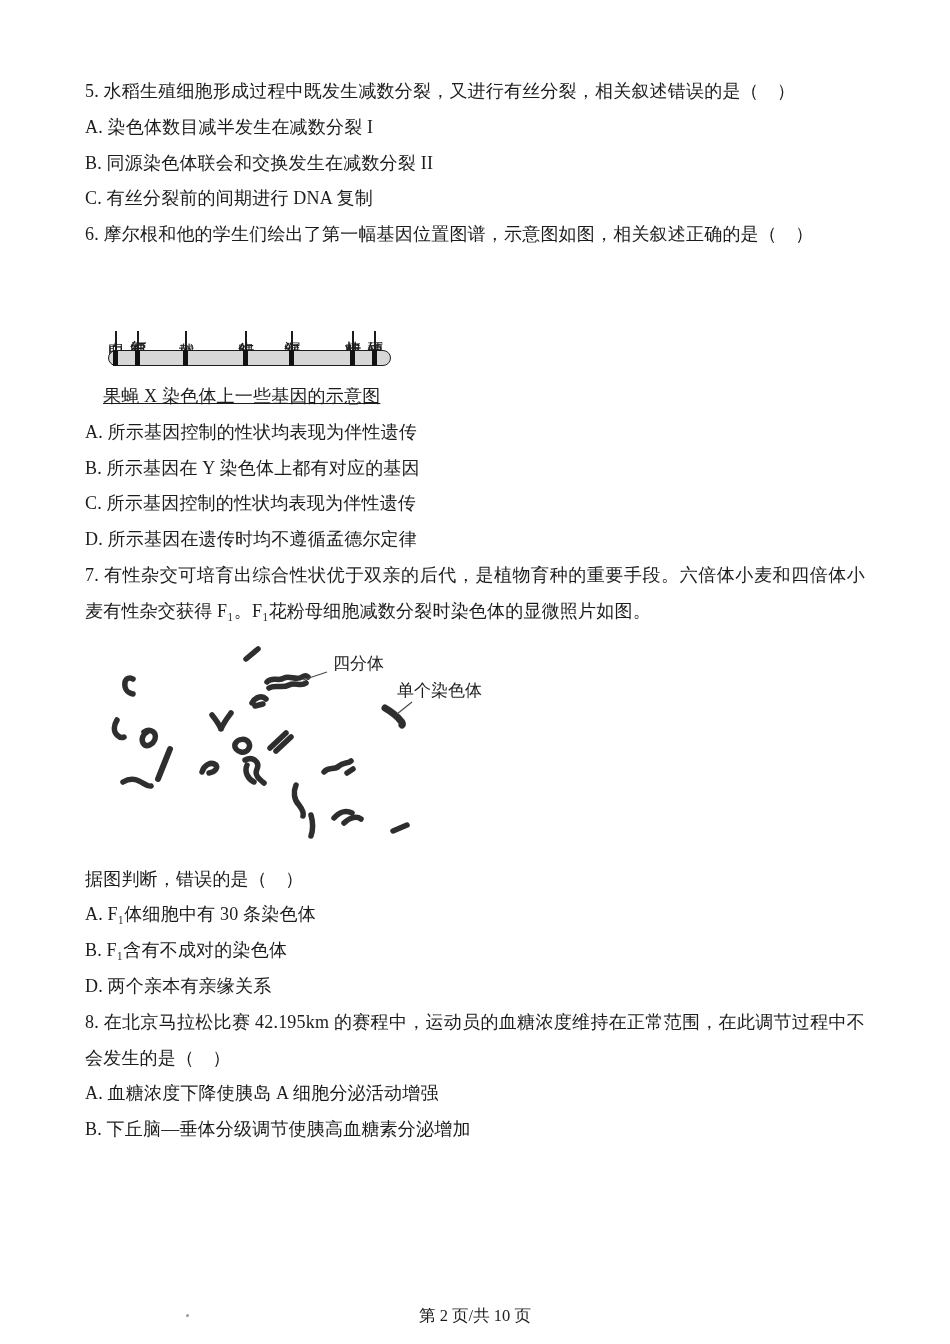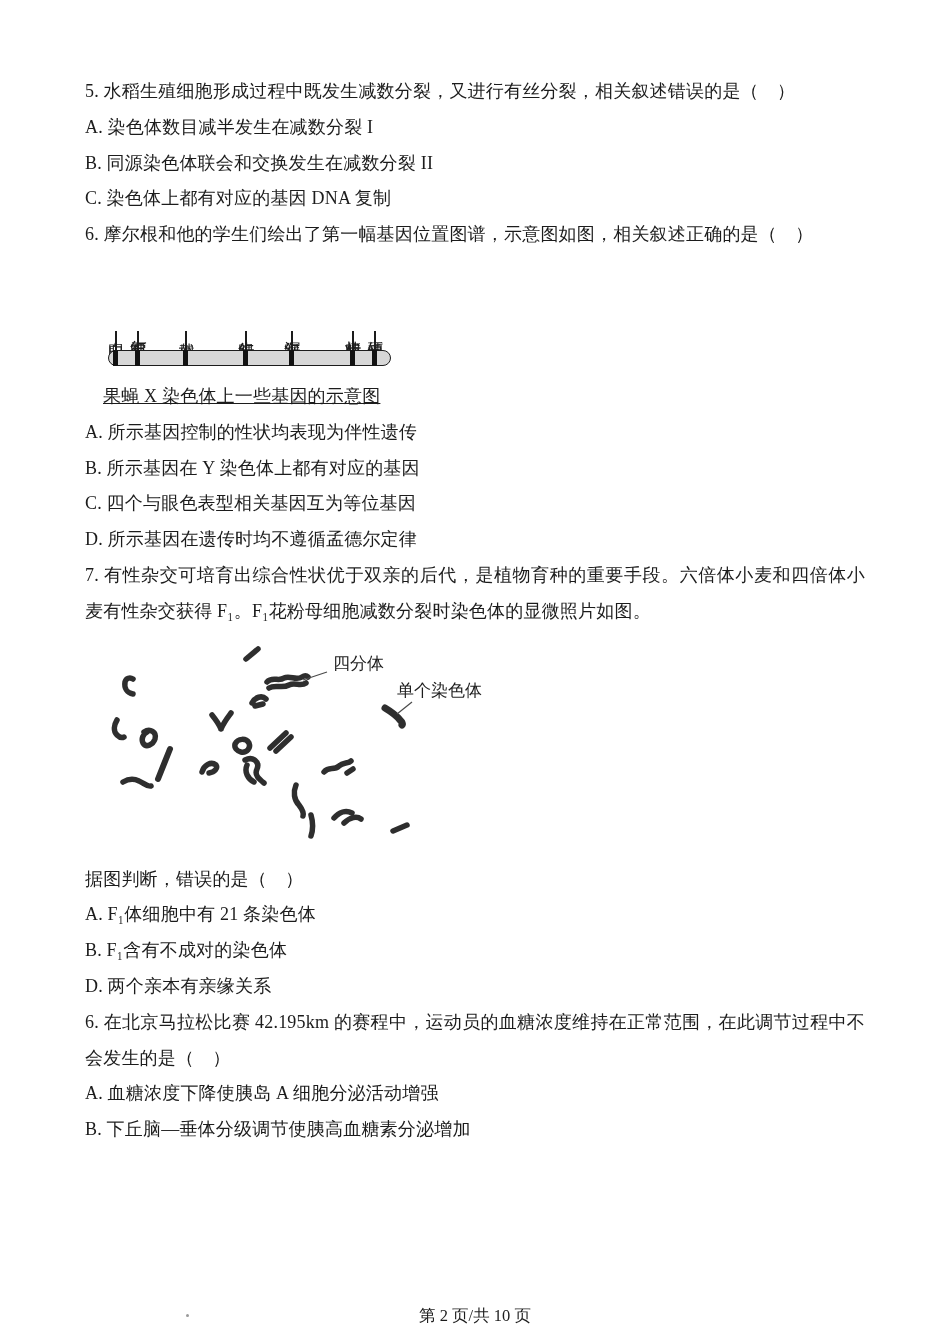--- a/index.html
+++ b/index.html
@@ -93,21 +93,21 @@
 </style>
 </head>
 <body>
 
 <div class="page">
   <div class="content">
 
     <p class="line">5. 水稻生殖细胞形成过程中既发生减数分裂，又进行有丝分裂，相关叙述错误的是（　）</p>
     <p class="line">A. 染色体数目减半发生在减数分裂 I</p>
     <p class="line">B. 同源染色体联会和交换发生在减数分裂 II</p>
-    <p class="line">C. 染色体上都有对应的基因 DNA 复制</p>
+    <p class="line">C. 有丝分裂前的间期进行 DNA 复制</p>
 
     <p class="line">6. 摩尔根和他的学生们绘出了第一幅基因位置图谱，示意图如图，相关叙述正确的是（　）</p>
 
     <div class="gene-map">
       <div class="vlabel" style="left:6px;">白眼</div>
       <div class="vlabel" style="left:28px;">红宝石眼</div>
       <div class="vlabel" style="left:76px;">截翅</div>
       <div class="vlabel" style="left:136px;">朱红眼</div>
       <div class="vlabel" style="left:182px;">深红眼</div>
       <div class="vlabel" style="left:243px;">棒状眼</div>
@@ -128,21 +128,21 @@
       <div class="tick" style="left:83px;"></div>
       <div class="tick" style="left:143px;"></div>
       <div class="tick" style="left:189px;"></div>
       <div class="tick" style="left:250px;"></div>
       <div class="tick" style="left:272px;"></div>
     </div>
 
     <p class="line caption">果蝇 X 染色体上一些基因的示意图</p>
     <p class="line">A. 所示基因控制的性状均表现为伴性遗传</p>
     <p class="line">B. 所示基因在 Y 染色体上都有对应的基因</p>
-    <p class="line">C. 四个与眼色表型相关基因互为等位基因</p>
+    <p class="line">C. 所示基因控制的性状均表现为伴性遗传</p>
     <p class="line">D. 所示基因在遗传时均不遵循孟德尔定律</p>
 
     <p class="line">7. 有性杂交可培育出综合性状优于双亲的后代，是植物育种的重要手段。六倍体小麦和四倍体小麦有性杂交获得 F₁。F₁花粉母细胞减数分裂时染色体的显微照片如图。</p>
 
     <svg class="micrograph" width="420" height="228" viewBox="0 0 420 228" xmlns="http://www.w3.org/2000/svg">
       <g stroke="#2e2e2e" stroke-width="5.5" fill="none" stroke-linecap="round" stroke-linejoin="round">
 
         <path d="M33,47 C30,45 26,46 25,50 C24,56 27,61 33,62"></path>
         <path d="M146,27 L158,17"></path>
 
@@ -168,25 +168,25 @@
       </g>
       <g stroke="#4a4a4a" stroke-width="1.3">
         <line x1="227" y1="40" x2="203" y2="48"></line>
         <line x1="312" y1="70" x2="297" y2="82"></line>
       </g>
       <text x="233" y="37">四分体</text>
       <text x="297" y="64">单个染色体</text>
     </svg>
 
     <p class="line">据图判断，错误的是（　）</p>
-    <p class="line">A. F₁体细胞中有 21 条染色体</p>
+    <p class="line">A. F₁体细胞中有 30 条染色体</p>
     <p class="line">B. F₁含有不成对的染色体</p>
     <p class="line">D. 两个亲本有亲缘关系</p>
 
-    <p class="line">6. 在北京马拉松比赛 42.195km 的赛程中，运动员的血糖浓度维持在正常范围，在此调节过程中不会发生的是（　）</p>
+    <p class="line">8. 在北京马拉松比赛 42.195km 的赛程中，运动员的血糖浓度维持在正常范围，在此调节过程中不会发生的是（　）</p>
     <p class="line">A. 血糖浓度下降使胰岛 A 细胞分泌活动增强</p>
     <p class="line">B. 下丘脑—垂体分级调节使胰高血糖素分泌增加</p>
 
   </div>
 
   <div class="speck"></div>
   <div class="footer">第 2 页/共 10 页</div>
 </div>
 
 </body></html>

